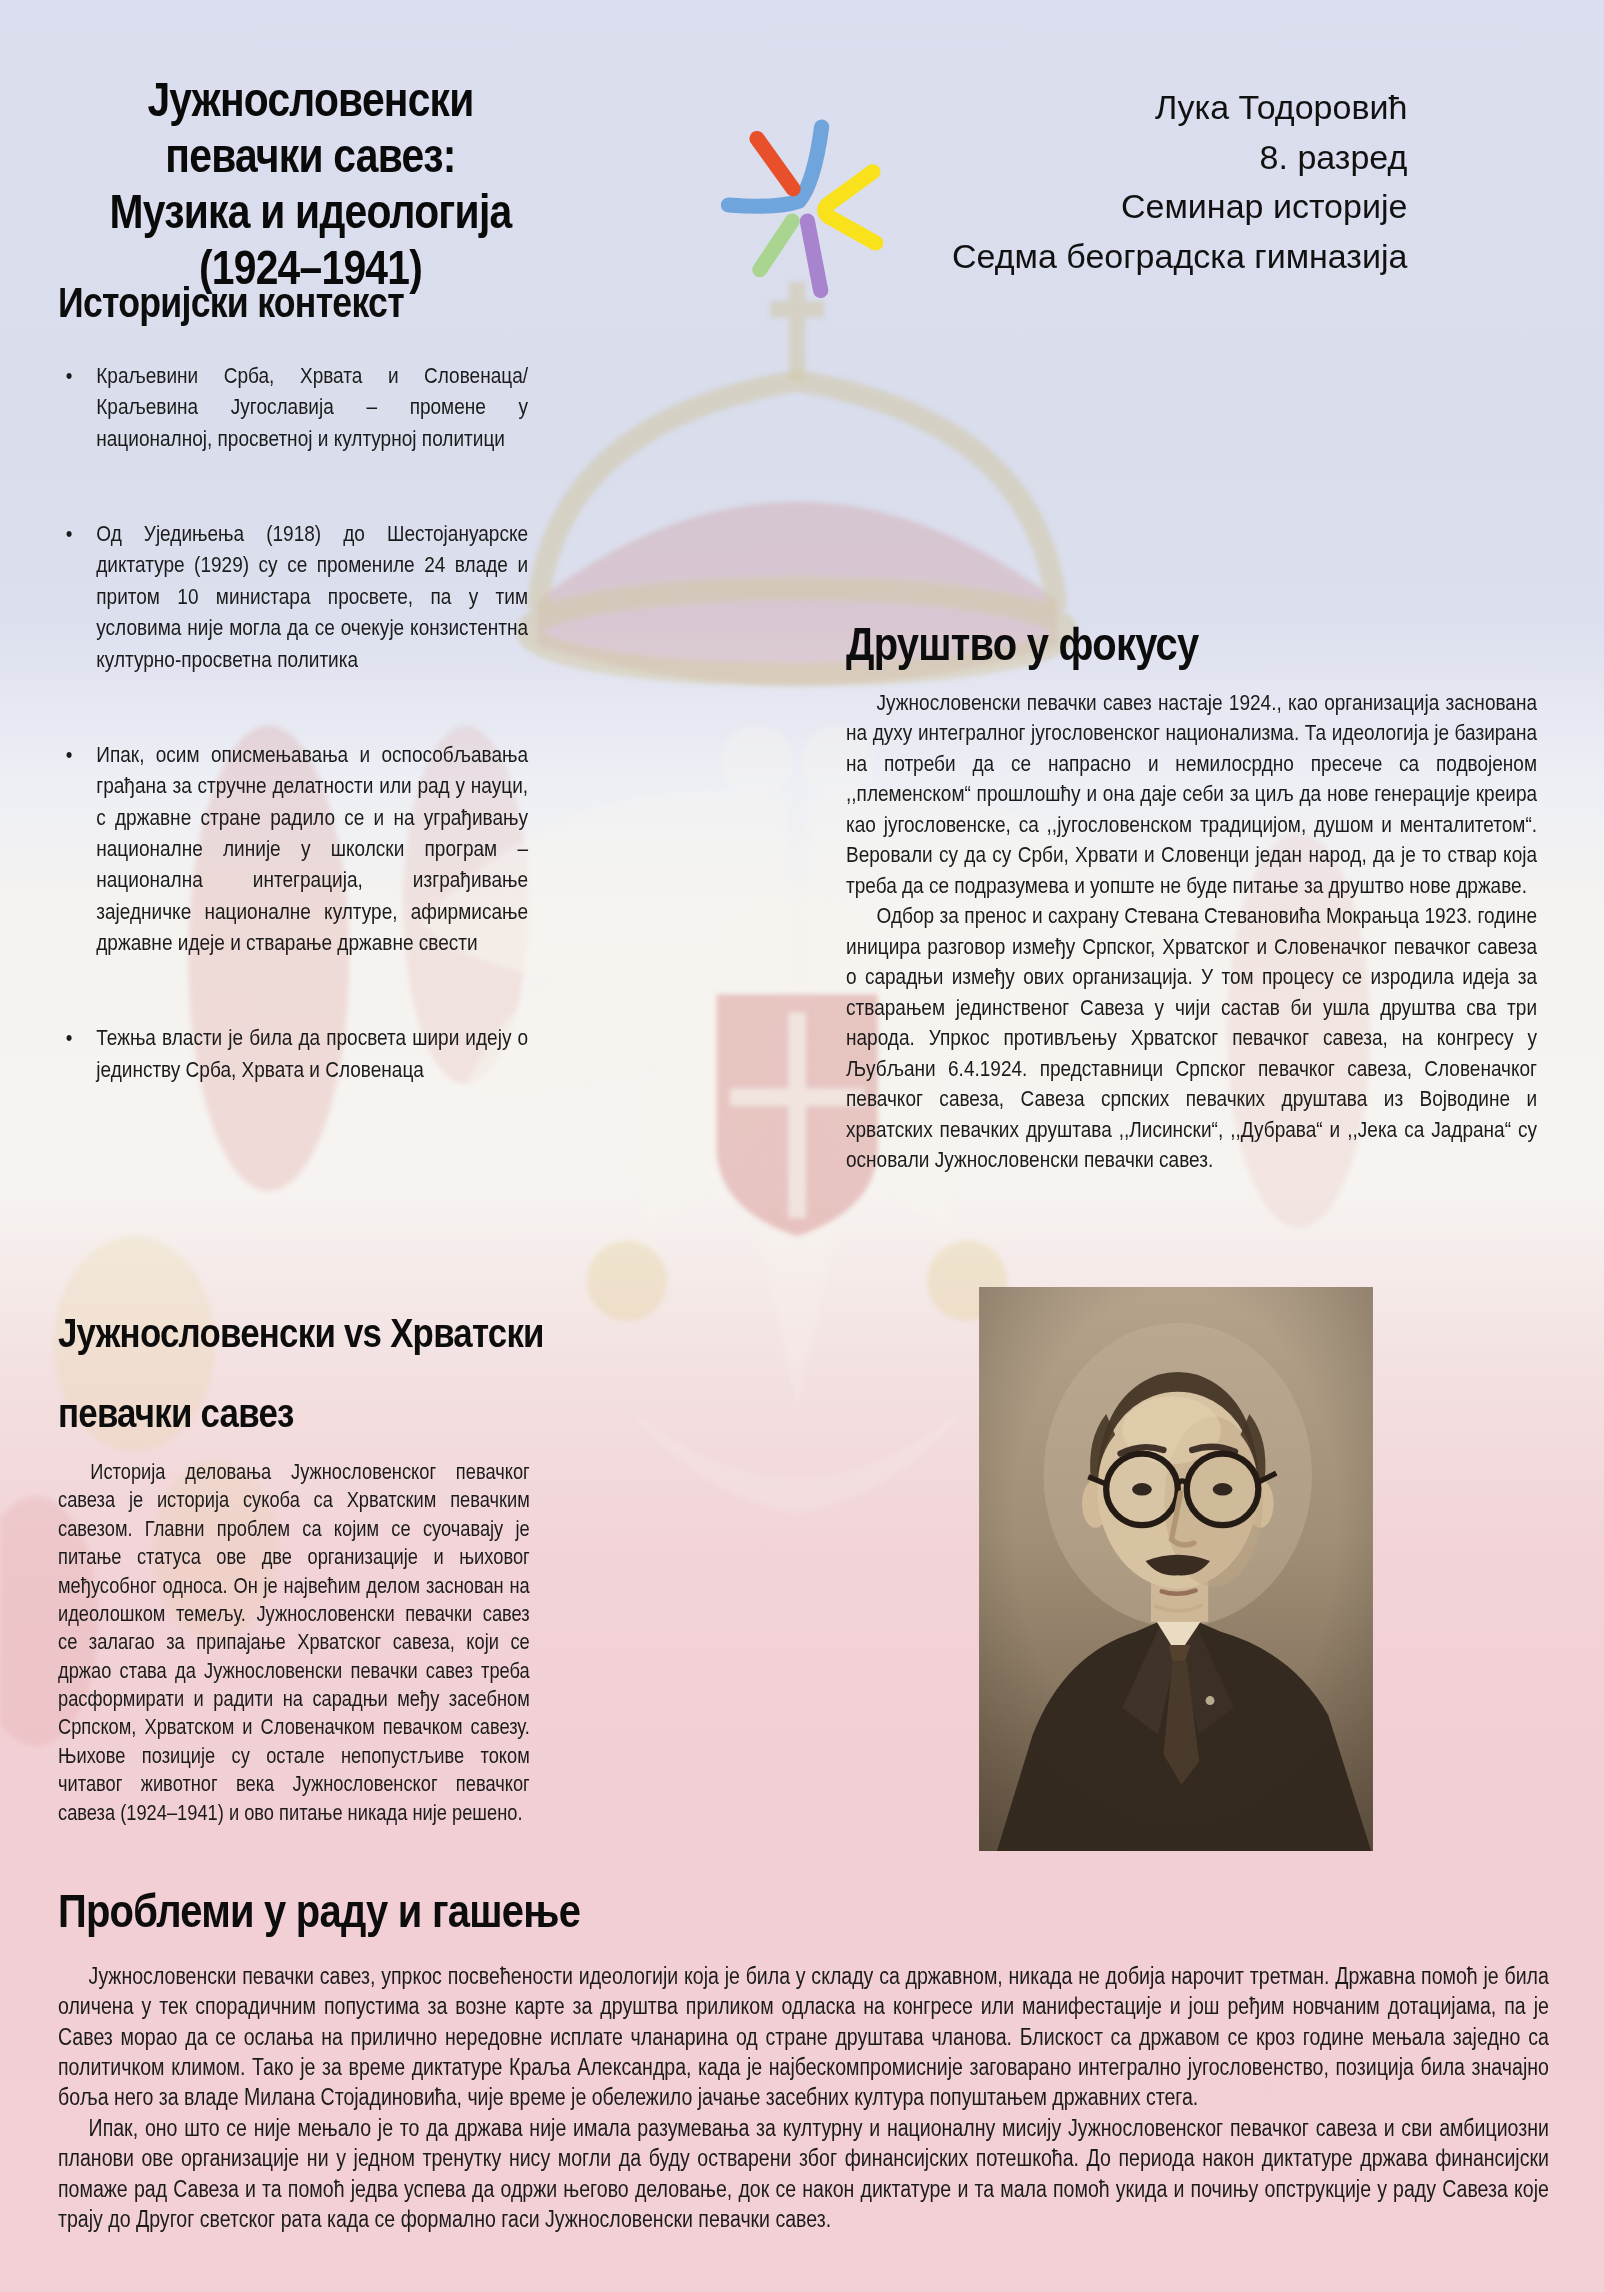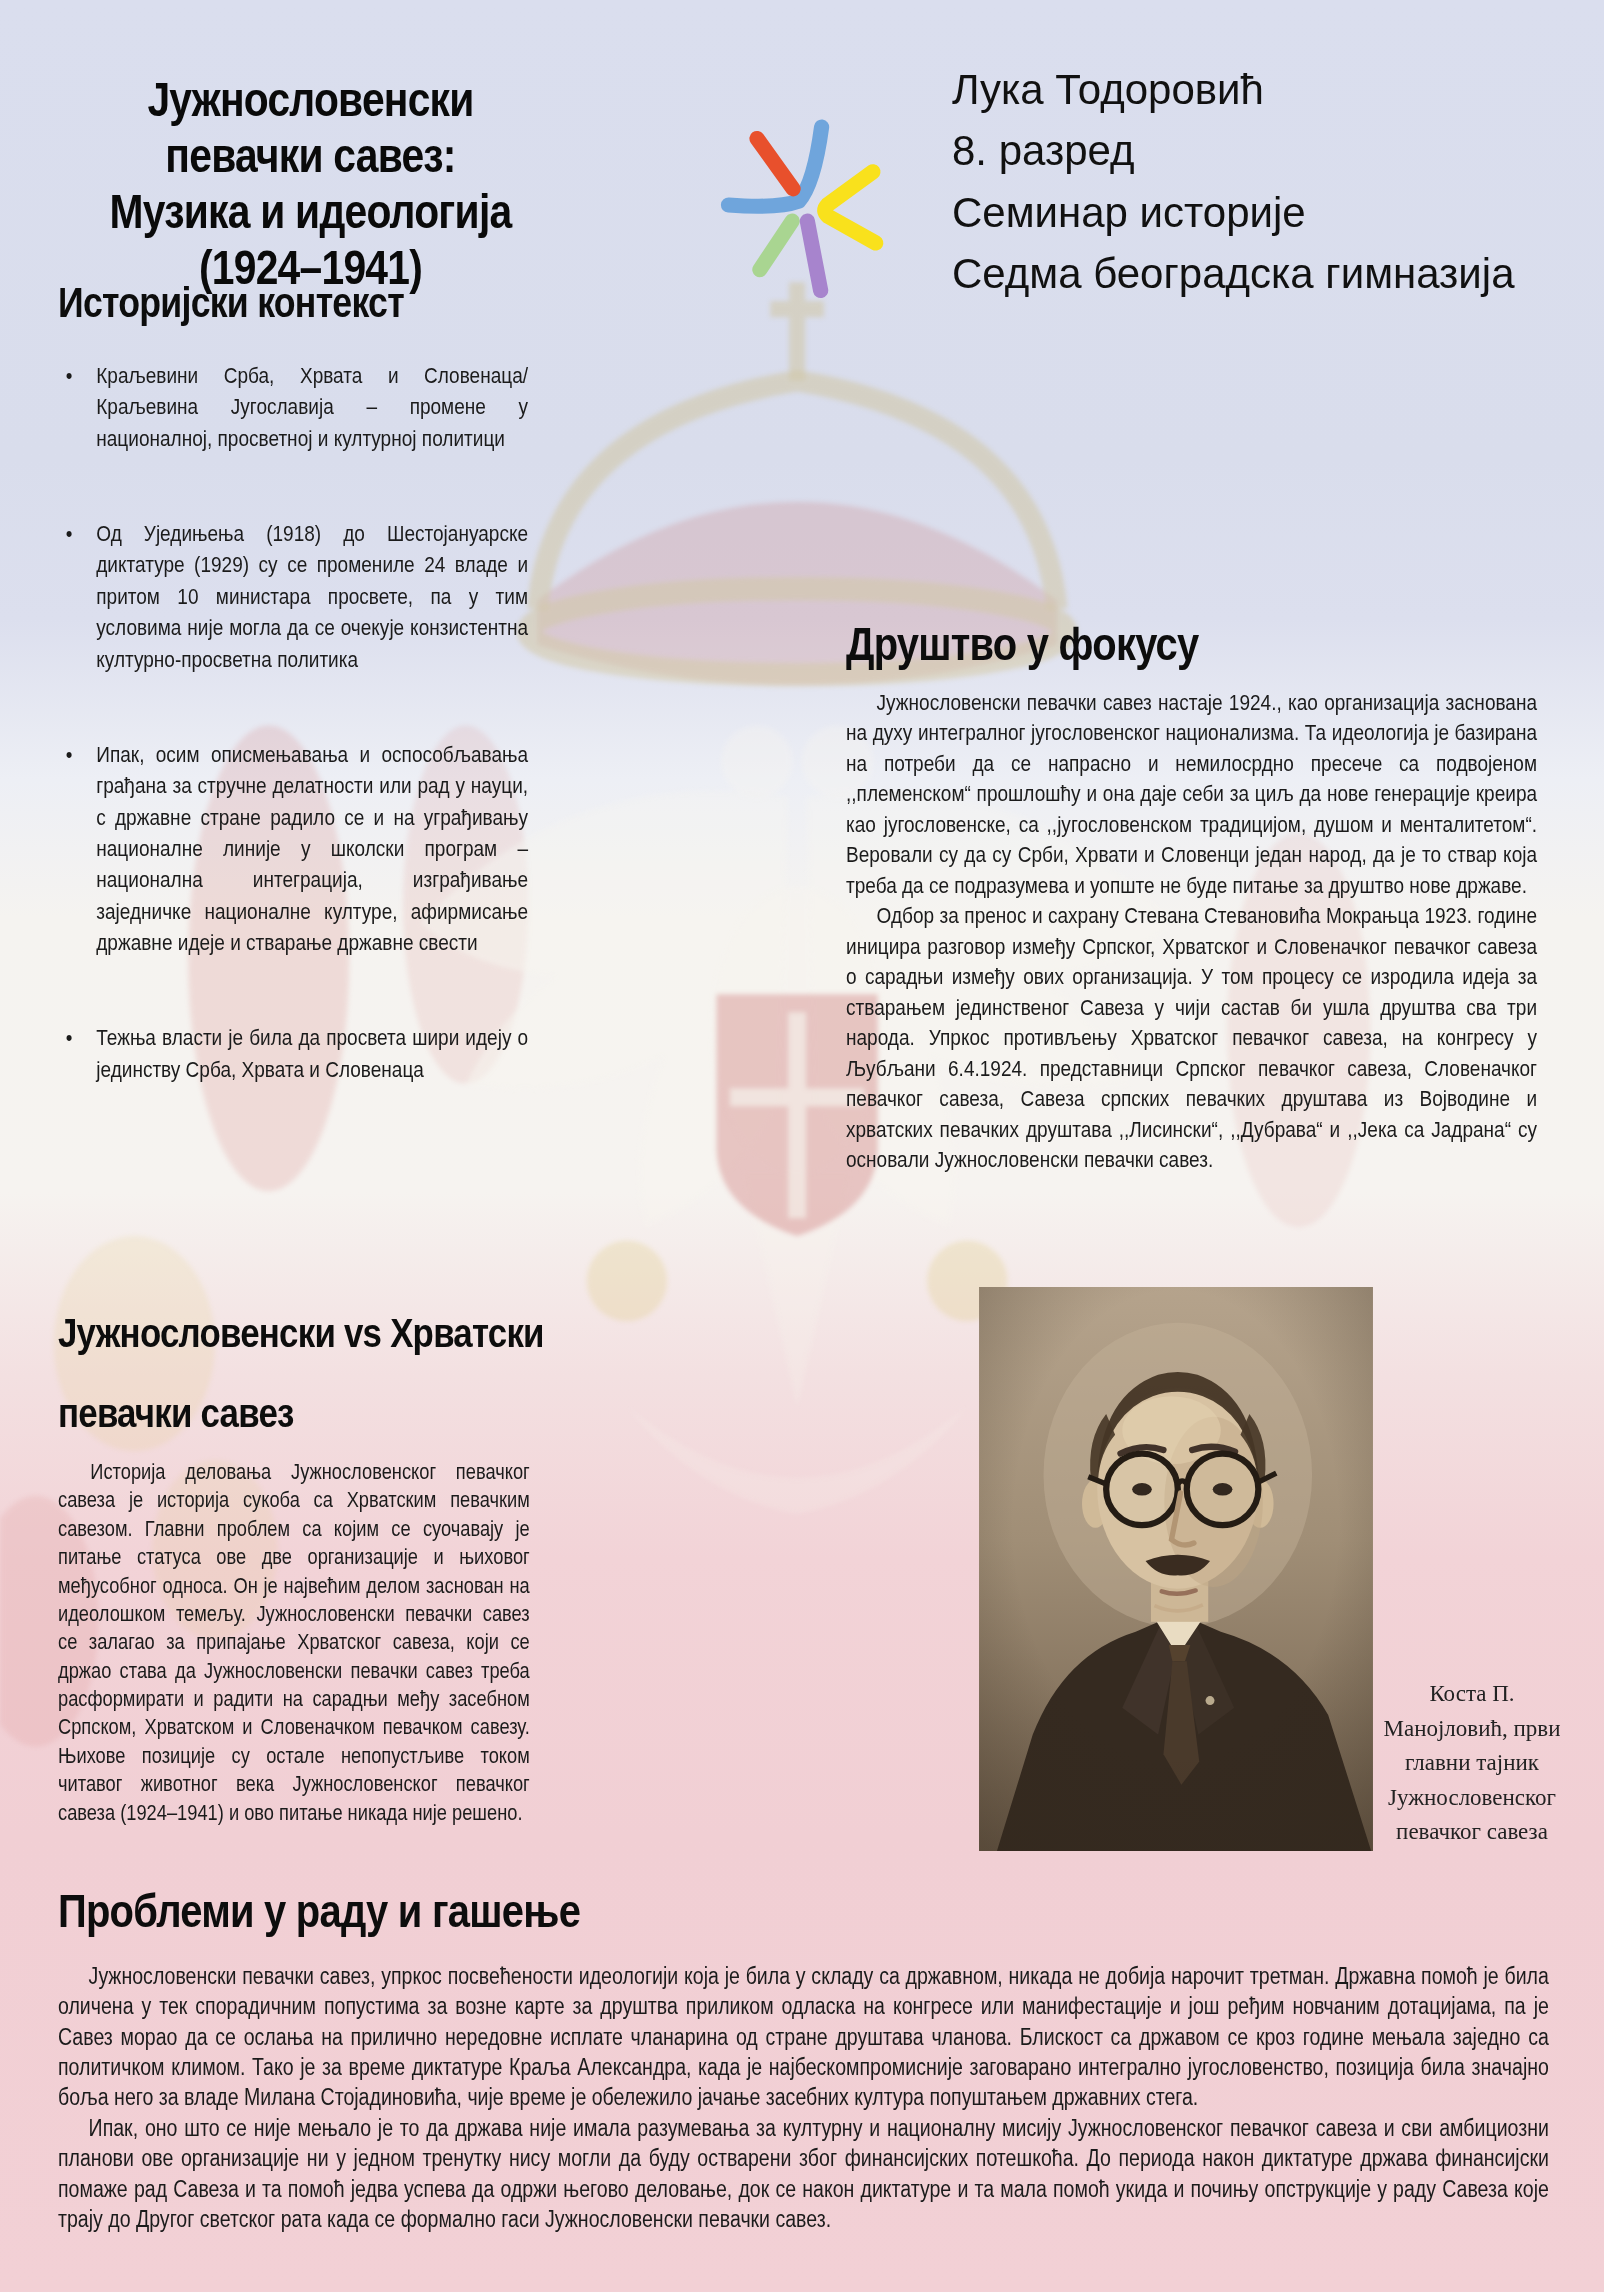--- a/index.html
+++ b/index.html
@@ -15,21 +15,21 @@
   .cond{transform:scaleX(0.85);transform-origin:0 0;}
   .cond-center{transform:scaleX(0.85);transform-origin:50% 0;}
 
   
   #watermark{left:0;top:224px;width:1605px;height:1657px;opacity:.5;filter:blur(2.7px);pointer-events:none;}
 
   
   #poster-title{left:18px;top:72px;width:585px;text-align:center;
     font-size:48px;font-weight:700;line-height:1.17;letter-spacing:-0.9px;color:#0a0a0a;}
   #logo{left:681px;top:100px;width:228px;height:210px;}
-  #author-block{left:952px;top:59px;font-size:42px;line-height:1.46;color:#111;}
+  #author-block{left:952px;top:83px;font-size:34px;line-height:1.46;color:#111;text-align:right;}
 
   
   #hist-heading{left:58px;top:279px;font-size:42px;font-weight:700;letter-spacing:-0.9px;color:#0d0d0d;}
   #hist-bullets{left:58px;top:360px;width:553px;font-size:22.4px;line-height:1.40;text-align:justify;}
   #hist-bullets ul{list-style:none;margin:0;padding:0;}
   #hist-bullets li{position:relative;padding-left:45px;}
   #hist-bullets li + li{margin-top:64px;}
   #hist-bullets li::before{content:"\2022";position:absolute;left:9px;top:0;}
 
   #vs-heading{left:58px;top:1294px;width:591px;font-size:41px;font-weight:700;letter-spacing:-0.9px;line-height:1.95;color:#0d0d0d;}
@@ -181,21 +181,20 @@
     <ellipse cx="182" cy="226" rx="11" ry="7" fill="#33281f"></ellipse>
     <ellipse cx="272" cy="226" rx="11" ry="7" fill="#33281f"></ellipse>
 
     <path d="M225 230 Q219 262 215 282 Q227 292 240 286" fill="none" stroke="#b29573" stroke-width="6" stroke-linecap="round"></path>
     <path d="M186 306 Q222 292 258 306 Q244 324 222 322 Q200 324 186 306 Z" fill="#3a2c20"></path>
     <path d="M204 340 Q222 346 242 339" fill="none" stroke="#96705a" stroke-width="5" stroke-linecap="round"></path>
     <path d="M196 356 Q222 368 250 355" fill="none" stroke="#c2a582" stroke-width="4" opacity="0.6"></path>
     <rect width="440" height="630" fill="url(#pg-vig)"></rect>
   </svg>
 
-  <div id="photo-caption" class="abs">Коста П. Манојловић, први главни тајник Јужнословенског певачког савеза</div>
 
   <div id="problems-heading" class="abs cond">Проблеми у раду и гашење</div>
   <div id="problems-paras" class="abs cond">
     <p>Јужнословенски певачки савез, упркос посвећености идеологији која је била у складу са државном, никада не добија нарочит третман. Државна помоћ је била оличена у тек спорадичним попустима за возне карте за друштва приликом одласка на конгресе или манифестације и још ређим новчаним дотацијама, па је Савез морао да се ослања на прилично нередовне исплате чланарина од стране друштава чланова. Блискост са државом се кроз године мењала заједно са политичком климом. Тако је за време диктатуре Краља Александра, када је најбескомпромисније заговарано интегрално југословенство, позиција била значајно боља него за владе Милана Стојадиновића, чије време је обележило јачање засебних култура попуштањем државних стега.</p>
     <p>Ипак, оно што се није мењало је то да држава није имала разумевања за културну и националну мисију Јужнословенског певачког савеза и сви амбициозни планови ове организације ни у једном тренутку нису могли да буду остварени због финансијских потешкоћа. До периода након диктатуре држава финансијски помаже рад Савеза и та помоћ једва успева да одржи његово деловање, док се након диктатуре и та мала помоћ укида и почињу опструкције у раду Савеза које трају до Другог светског рата када се формално гаси Јужнословенски певачки савез.</p>
   </div>
 
 </div>
 
 

